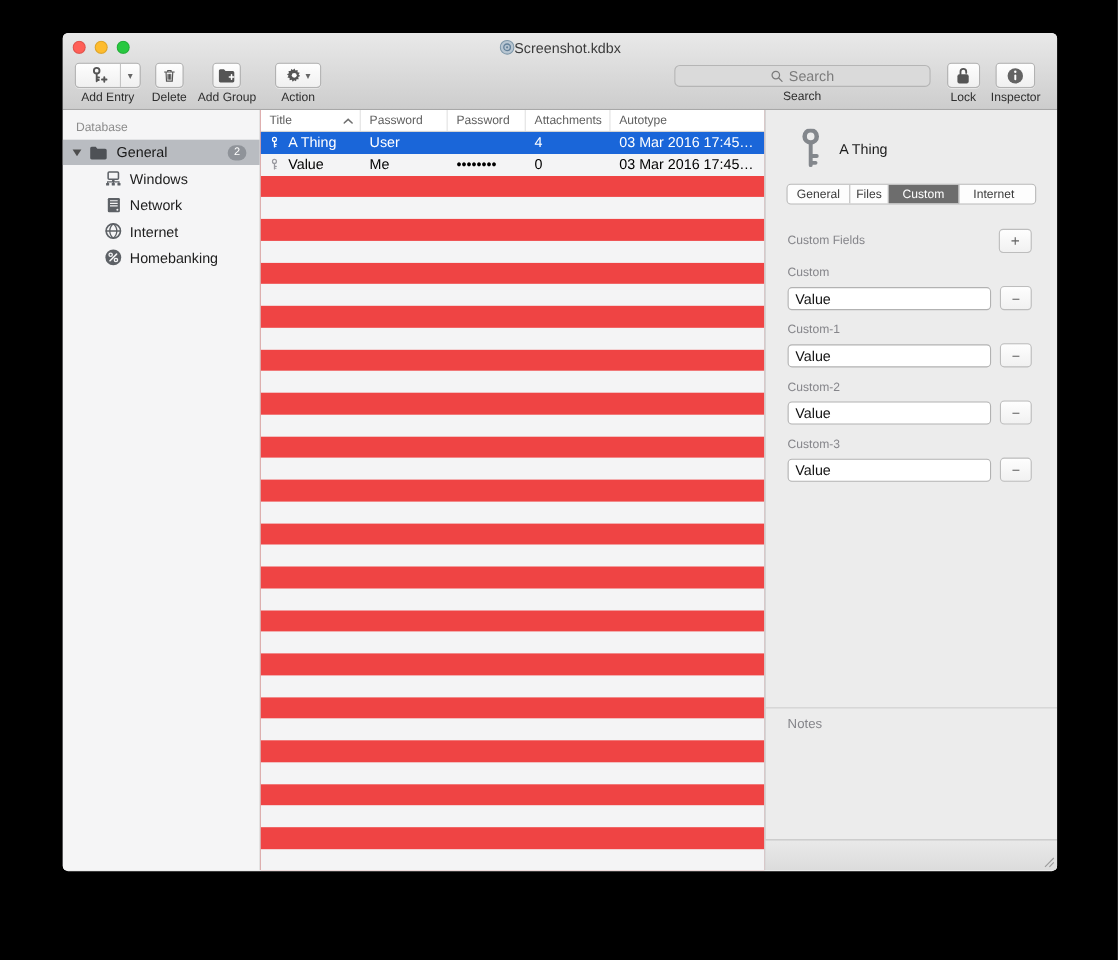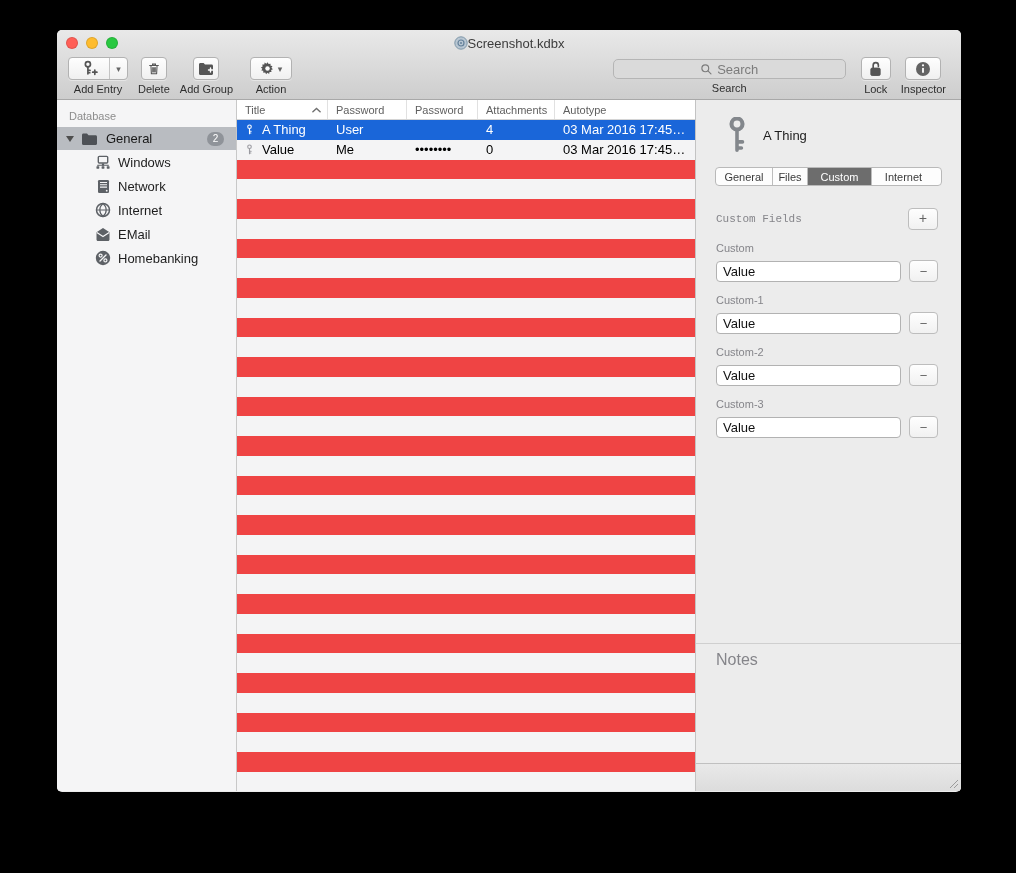--- a/index.html
+++ b/index.html
@@ -73,31 +73,31 @@
   
   .inspector { width:266px; background:#ececec; border-left:1px solid #c3c3c3; display:flex; flex-direction:column; flex-shrink:0; }
   .insp-main { height:543px; overflow:hidden; }
   .insp-head { display:flex; align-items:center; gap:15px; padding:14px 0 0 30px; height:56px; }
   .insp-key { color:#83878c; }
   .insp-title { font-size:13px; color:#1c1c1c; }
   .segmented { display:flex; width:227px; height:19px; margin:11px 0 0 19px; border:1px solid #b9b9b9; border-radius:4px; overflow:hidden; background:#fdfdfd; }
   .segment { font-size:11px; color:#3a3a3a; display:flex; align-items:center; justify-content:center; border-right:1px solid #bdbdbd; }
   .segment:last-child { border-right:none; }
   .segment.sel { background:#6d6d6d; color:#fff; }
-  .cf-header { display:flex; align-items:center; margin:22px 23px 0 20px;font-family:Liberation Mono, monospace; }
+  .cf-header { display:flex; align-items:center; margin:22px 23px 0 20px; }
   .cf-label { font-size:11px; color:#85858a; flex:1; }
   .mini-btn { width:30px; height:22px; background:linear-gradient(#fefefe,#f1f1f1); border:1px solid #bdbdbd; border-radius:4px;
     display:flex; align-items:center; justify-content:center; color:#636363; }
   .field-group { margin:12px 23px 0 20px; }
   .fg-label { font-size:11px; color:#85858a; margin-bottom:6px; }
   .fg-row { display:flex; align-items:center; gap:8px; }
   .fg-input { width:185px; height:21px; border:1px solid #b2b2b2; border-radius:4px; background:#fff; font-size:13px; color:#111;
     padding:0 6px; font-family:"Liberation Sans", sans-serif; outline:none; }
   .notes-section { height:120px; border-top:1px solid #cfcfcf; padding:7px 0 0 20px; }
-  .notes-label { font-size:16px; color:#85858a; margin-bottom:20px; }
+  .notes-label { font-size:12px; color:#85858a; margin-bottom:20px; }
   .notes-box { width:225px; height:87px; background:#fff; border:1px solid #c6c6c6; padding:3px 6px; font-size:12px; color:#b2b2b4; }
   .insp-footer { height:28px; border-top:1px solid #c0c0c0; background:linear-gradient(#e9e9e9,#dcdcdc); position:relative; }
   .grip { position:absolute; right:2px; bottom:2px; color:#9b9b9b; }
 
   svg { display:block; }
 </style>
 </head>
 <body>
 
 <div class="window">
@@ -247,29 +247,20 @@
             <span class="sb-icon icon">
               <svg width="16" height="16" viewBox="0 0 16 16" fill="none" stroke="currentColor" stroke-width="1.6" stroke-linecap="round">
                 <circle cx="8" cy="8" r="6.5" stroke-width="1.5"></circle>
                 <path d="M1.5 8h13M8 1.5c-2.2 1.8-3.2 4-3.2 6.5s1 4.7 3.2 6.5c2.2-1.8 3.2-4 3.2-6.5s-1-4.7-3.2-6.5z" stroke-width="1.2"></path>
               </svg>
             </span>
                  <span class="sb-label">Internet</span>
           </div>
           <div class="sb-item">
             <span class="sb-icon icon">
-              <svg width="16" height="13" viewBox="0 0 16 13">
-                <path d="M1.5 4.2L8 0l6.5 4.2v7.3c0 .8-.6 1.5-1.4 1.5H2.9c-.8 0-1.4-.7-1.4-1.5z" fill="currentColor"></path>
-                <path d="M1.8 4.5L8 8.6l6.2-4.1" stroke="#f5f5f6" stroke-width="1.2" fill="none"></path>
-              </svg>
-            </span>
-                 <span class="sb-label">EMail</span>
-          </div>
-          <div class="sb-item">
-            <span class="sb-icon icon">
               <svg width="16" height="16" viewBox="0 0 16 16">
                 <circle cx="8" cy="8" r="7.2" fill="currentColor"></circle>
                 <path d="M5 11l6-6" stroke="#f5f5f6" stroke-width="1.4" stroke-linecap="round"></path>
                 <circle cx="5.6" cy="5.6" r="1.5" fill="none" stroke="#f5f5f6" stroke-width="1.2"></circle>
                 <circle cx="10.4" cy="10.4" r="1.5" fill="none" stroke="#f5f5f6" stroke-width="1.2"></circle>
               </svg>
             </span>
                  <span class="sb-label">Homebanking</span>
           </div>
         </div>

